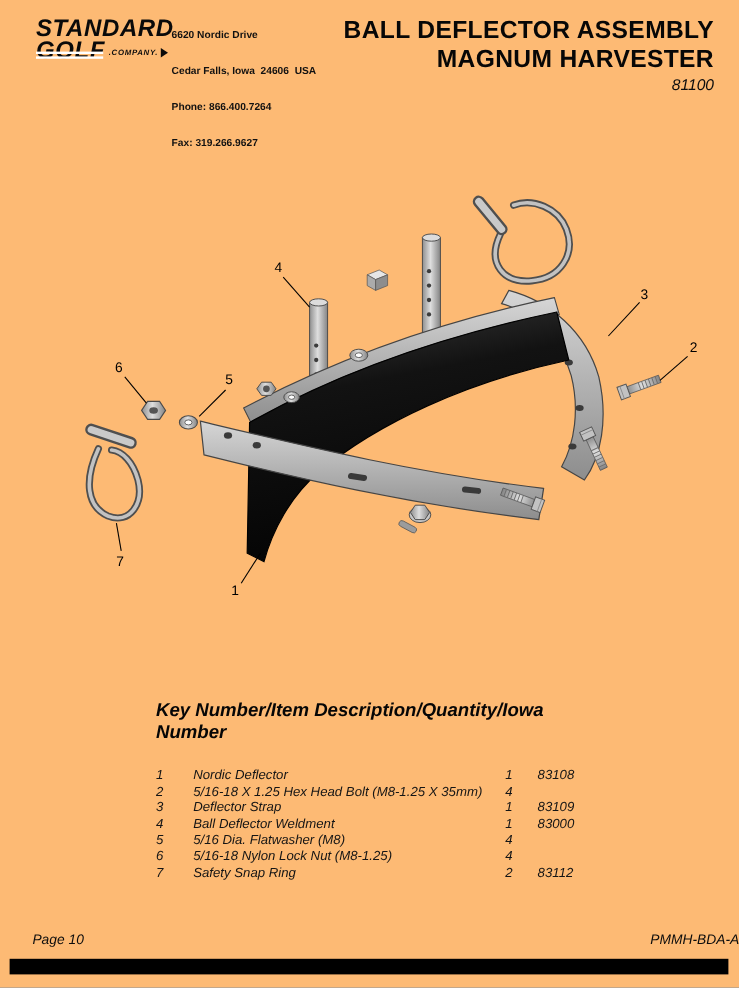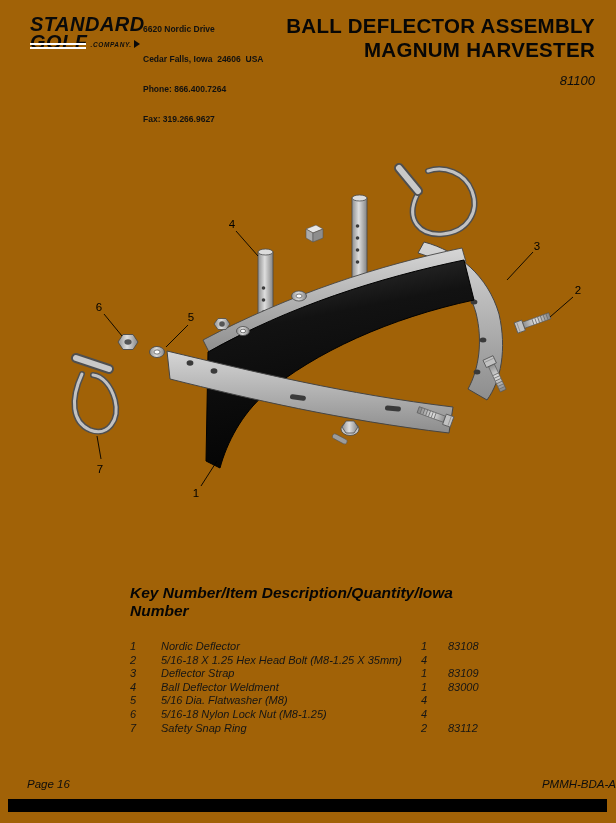--- a/index.html
+++ b/index.html
@@ -1,36 +1,36 @@
 <!DOCTYPE html>
 <html><head>
 <meta charset="utf-8">
 <style>
   * { margin:0; padding:0; box-sizing:border-box; }
   html,body { background:#9a9a9a; }
   body { font-family:"Liberation Sans", sans-serif; }
   .page {
     position:relative; width:616px; height:823px; margin:0 auto;
-    background:#a16207; overflow:hidden; color:#0d0d0d;
+    background:#fdba74; overflow:hidden; color:#0d0d0d;
   }
 
   
   .logo { position:absolute; left:30px; top:15px; }
   .logo-line1 { font:italic bold 20px/18px "Liberation Sans",sans-serif; letter-spacing:.5px; color:#0a0a0a; }
   .logo-line2 { display:flex; align-items:flex-end; }
   .logo-golf { position:relative; font:italic bold 20px/19px "Liberation Sans",sans-serif; letter-spacing:.5px; color:#0a0a0a;text-align:right; }
   .logo-golf .stripe { position:absolute; left:0; right:2px; height:1.5px; background:#fff; }
   .logo-company { font:italic bold 6.5px/8px "Liberation Sans",sans-serif; letter-spacing:.6px; margin:0 0 3px 3px; }
   .logo-flag { width:0; height:0; border-left:6px solid #0a0a0a; border-top:4px solid transparent; border-bottom:4px solid transparent; margin:0 0 4px 2px; }
 
   .address { position:absolute; left:143px; top:4px; font:bold 8.5px/10px "Liberation Sans",sans-serif; white-space:pre-wrap; color:#111; }
 
   .title-block { position:absolute; right:21px; top:14px; text-align:right; }
   .title-line { font:bold 20.5px/24px "Liberation Sans",sans-serif; letter-spacing:.3px; color:#070707; }
-  .model-number { font:italic 13px/16px "Liberation Sans",sans-serif; margin-top:11px; }
+  .model-number { font:italic 13px/16px "Liberation Sans",sans-serif; margin-top:1px; }
 
   
   .diagram { position:absolute; left:0; top:0; width:616px; height:823px; }
   .diagram svg { position:absolute; left:0; top:0; }
   .callout {
     position:absolute; transform:translate(-50%,-50%);
     font:11.5px "Liberation Sans",sans-serif; color:#000;
   }
 
   
@@ -259,17 +259,17 @@
       </div>
       <div class="prow">
         <span>7</span>
         <span>Safety Snap Ring</span>
         <span>2</span>
         <span>83112</span>
       </div>
     </div>
   </div>
 
-  <div class="footer-page">Page 16</div>
+  <div class="footer-page">Page 10</div>
   <div class="footer-code">PMMH-BDA-A</div>
   <div class="footer-bar"></div>
 
 </div>
 
 </body></html>

